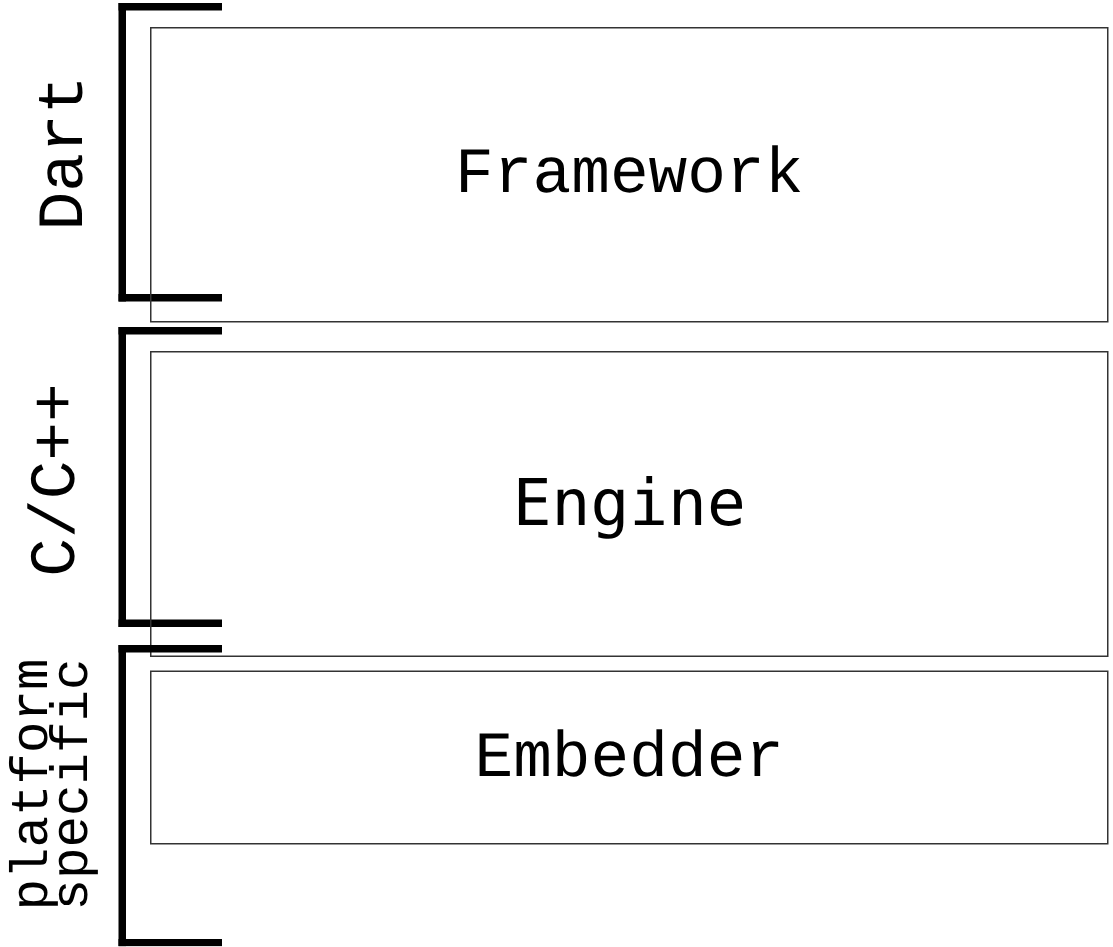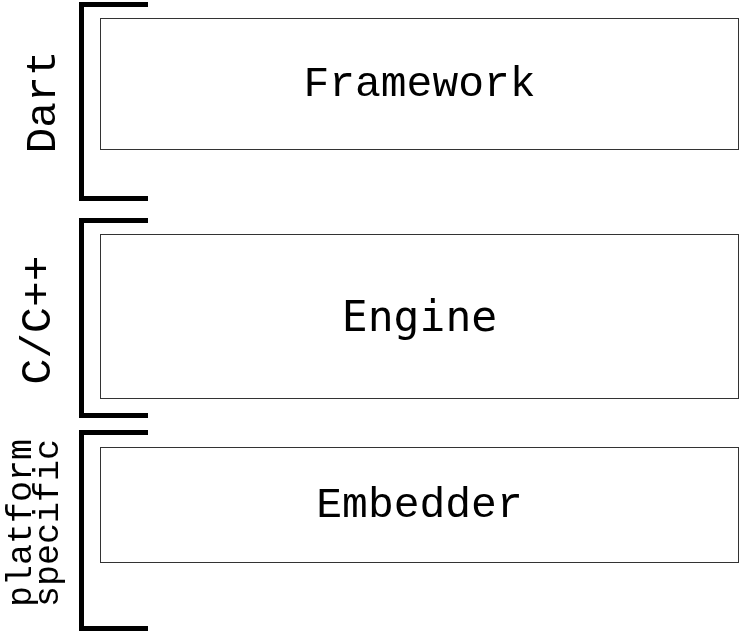--- a/index.html
+++ b/index.html
@@ -35,22 +35,22 @@
   .layer-box {
     position: absolute;
     left: 100px;
     width: 639px;
     box-sizing: border-box;
     border: 1px solid #333333;
     display: flex;
     align-items: center;
     justify-content: center;
   }
-  .box-1 { top: 18px;  height: 132px; }
-  .box-2 { top: 234px; height: 165px; }
+  .box-1 { top: 18px;  height: 197px; }
+  .box-2 { top: 234px; height: 204px; }
   .box-3 { top: 447px; height: 116px; }
 
   .box-label {
     font-family: "Liberation Mono", monospace;
     font-size: 43px;
     line-height: 1;
     white-space: nowrap;
   }
   
   .box-2 .box-label {

